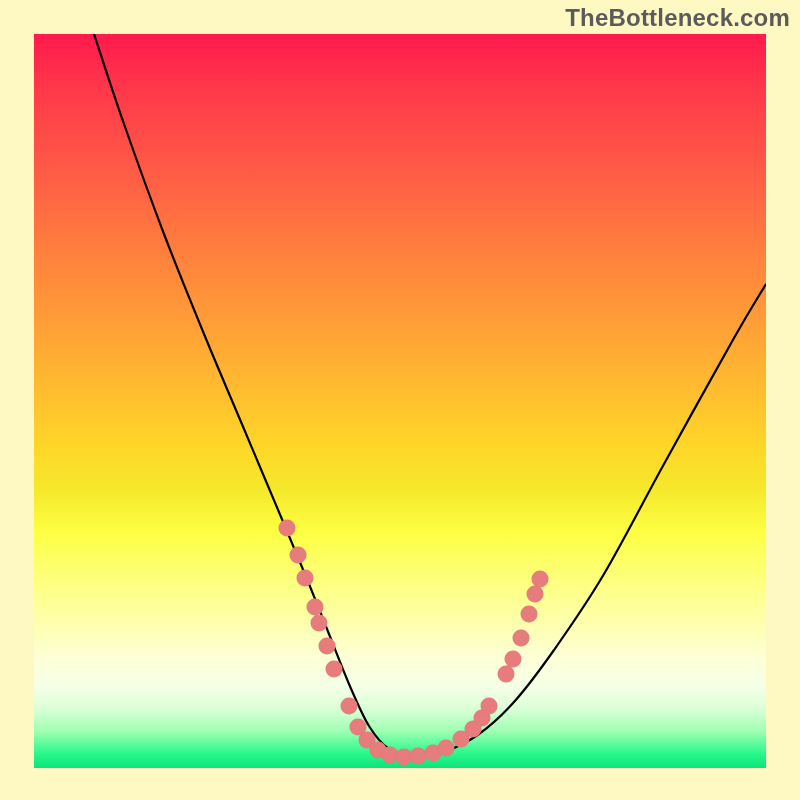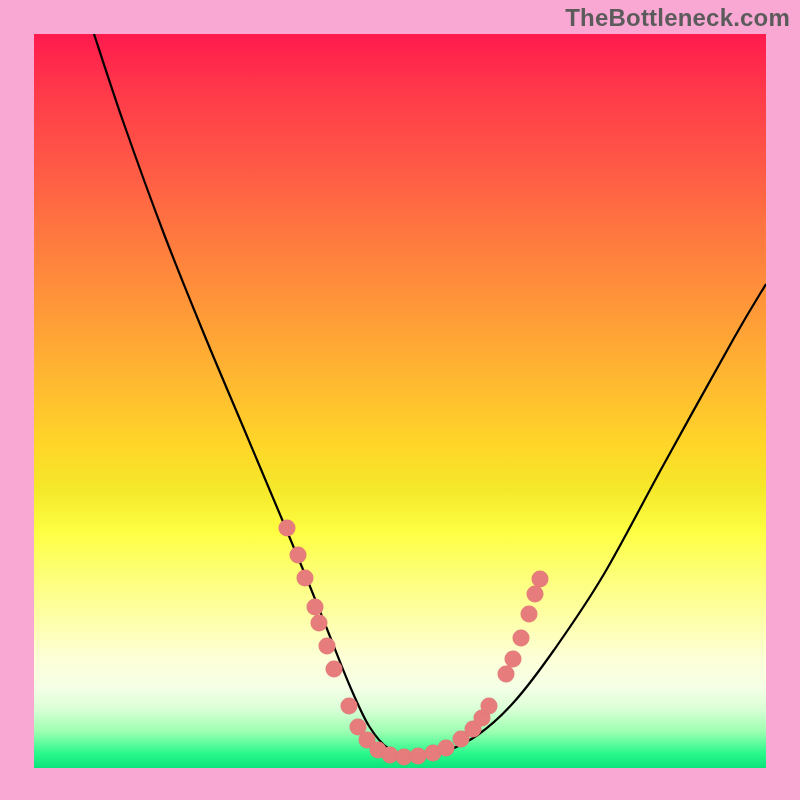--- a/index.html
+++ b/index.html
@@ -1,20 +1,20 @@
 <!DOCTYPE html>
 <html><head>
 <meta charset="utf-8">
 <style>
   * { margin: 0; padding: 0; box-sizing: border-box; }
   html, body { width: 800px; height: 800px; overflow: hidden; background: #000; }
   .outer {
     width: 800px;
     height: 800px;
-    background: #f9a8d4;
+    background: #fef9c3;
     position: relative;
   }
   .watermark {
     position: absolute;
     top: 4px;
     right: 10px;
     font-family: Arial, Helvetica, sans-serif;
     font-size: 24px;
     font-weight: 600;
     color: #5b5b5b;

